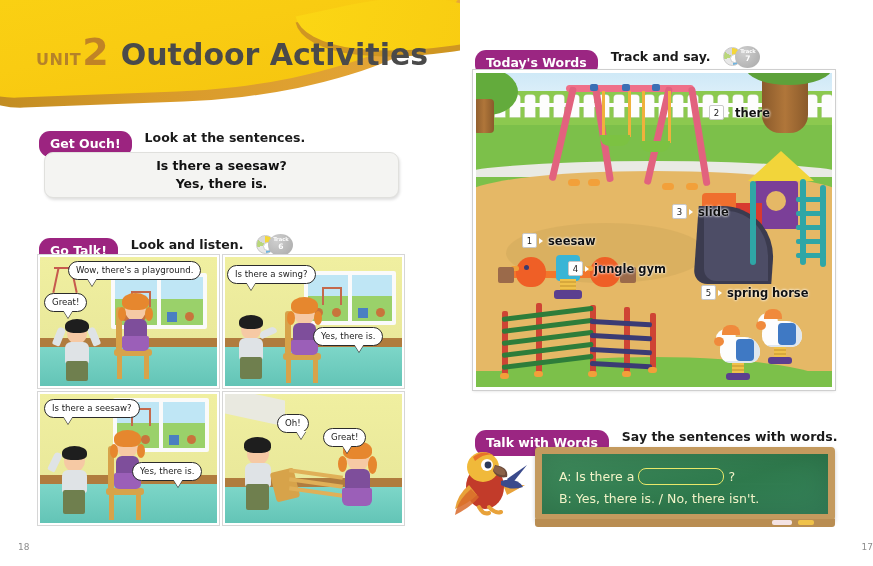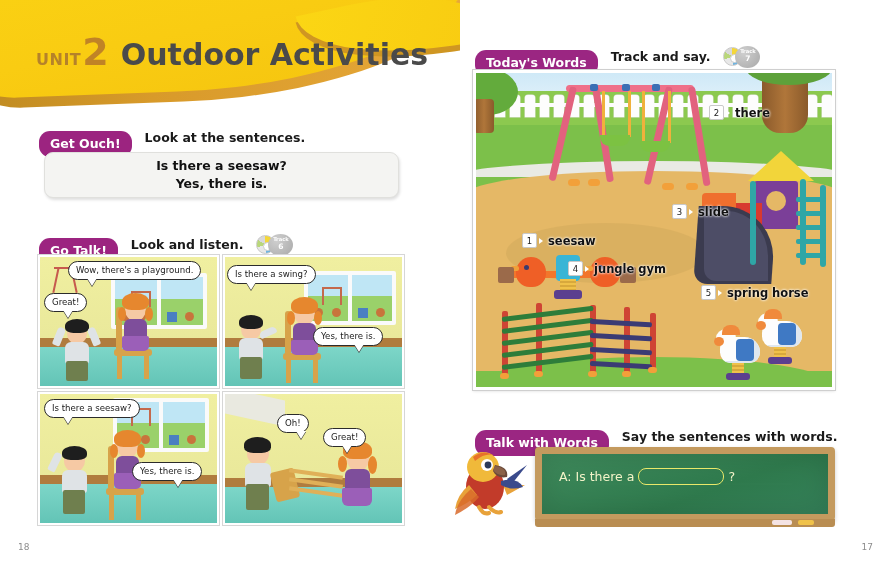--- a/index.html
+++ b/index.html
@@ -625,20 +625,21 @@
       </svg>
     </div>
 
     <div class="board-wrap">
       <div class="board">
         <div class="ln l1">
           <span>A: Is there a</span>
           <span class="blank"></span>
           <span>?</span>
         </div>
+        <div class="ln l2">B: Yes, there is. / No, there isn't.</div>
         <div class="tray"></div>
         <div class="chalk1"></div>
         <div class="chalk2"></div>
       </div>
     </div>
 
     <span class="pg pg-r">17</span>
   </div>
 
 </div>

